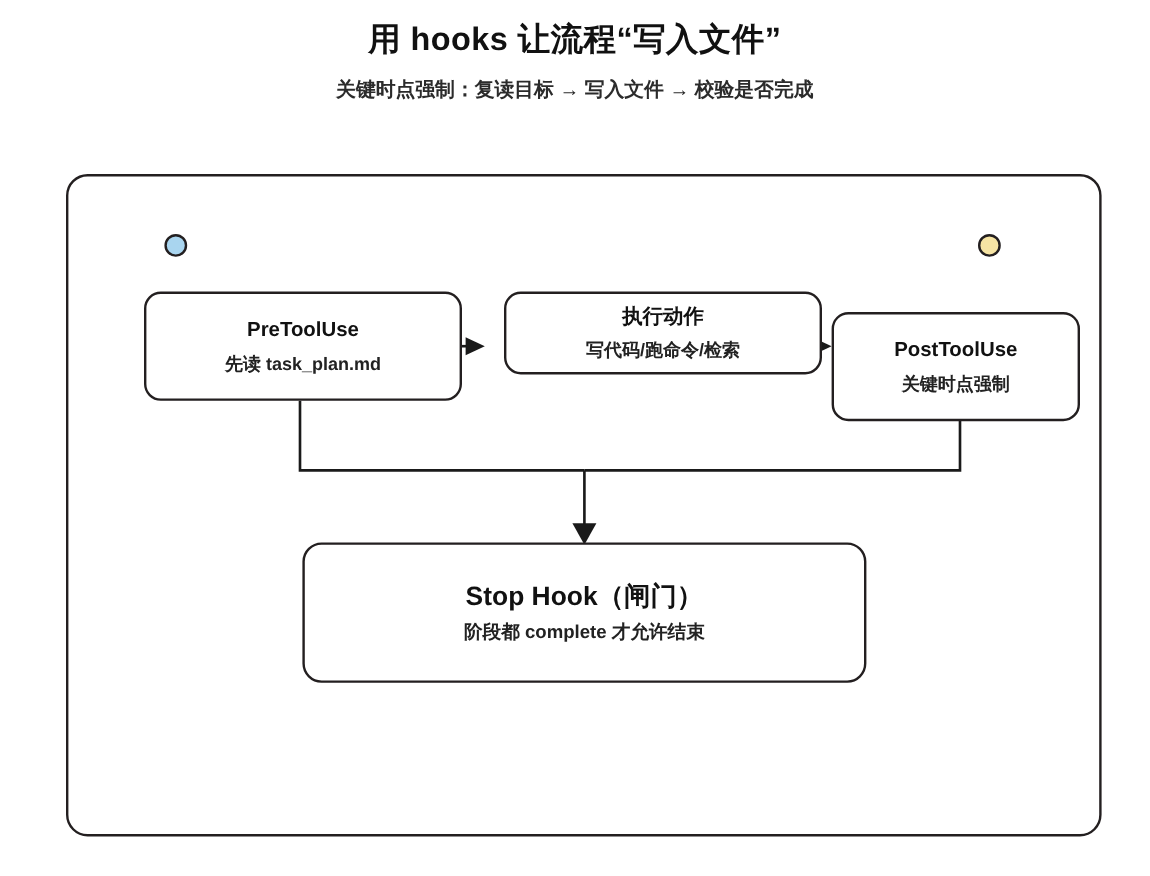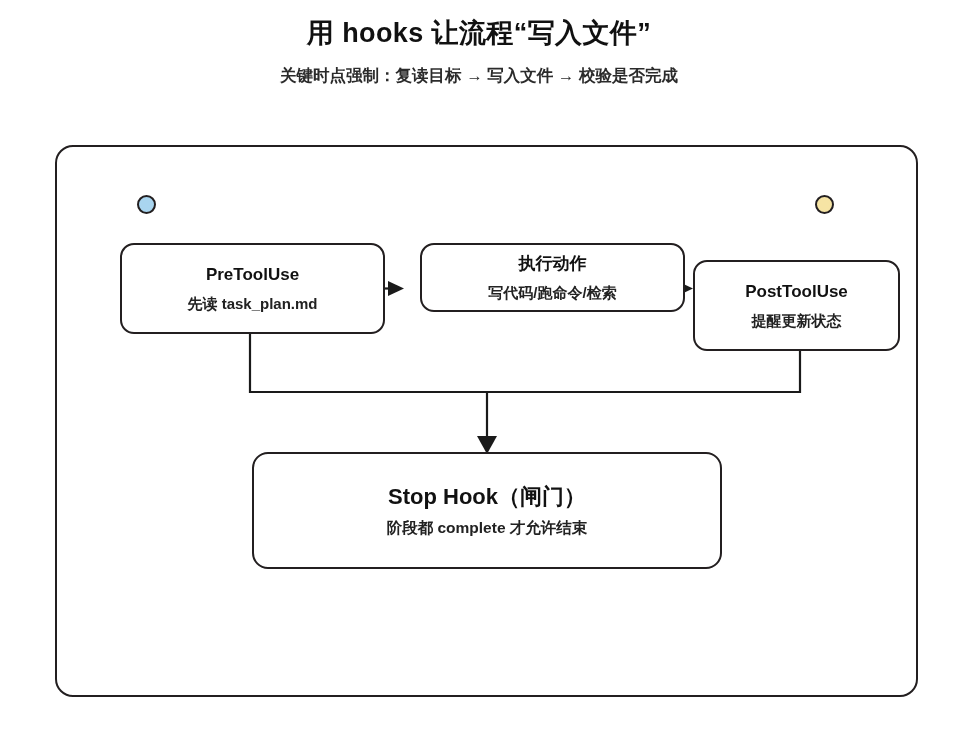--- a/index.html
+++ b/index.html
@@ -165,19 +165,19 @@
   <div class="node-sub">先读 task_plan.md</div>
 </div>
 
 <div id="node-action" class="node">
   <div class="node-title">执行动作</div>
   <div class="node-sub">写代码/跑命令/检索</div>
 </div>
 
 <div id="node-posttooluse" class="node">
   <div class="node-title">PostToolUse</div>
-  <div class="node-sub">提醒更新状态</div>
+  <div class="node-sub">关键时点强制</div>
 </div>
 
 <div id="node-stophook" class="node">
   <div class="node-title">Stop Hook（闸门）</div>
   <div class="node-sub">阶段都 complete 才允许结束</div>
 </div>
 
 </body></html>

